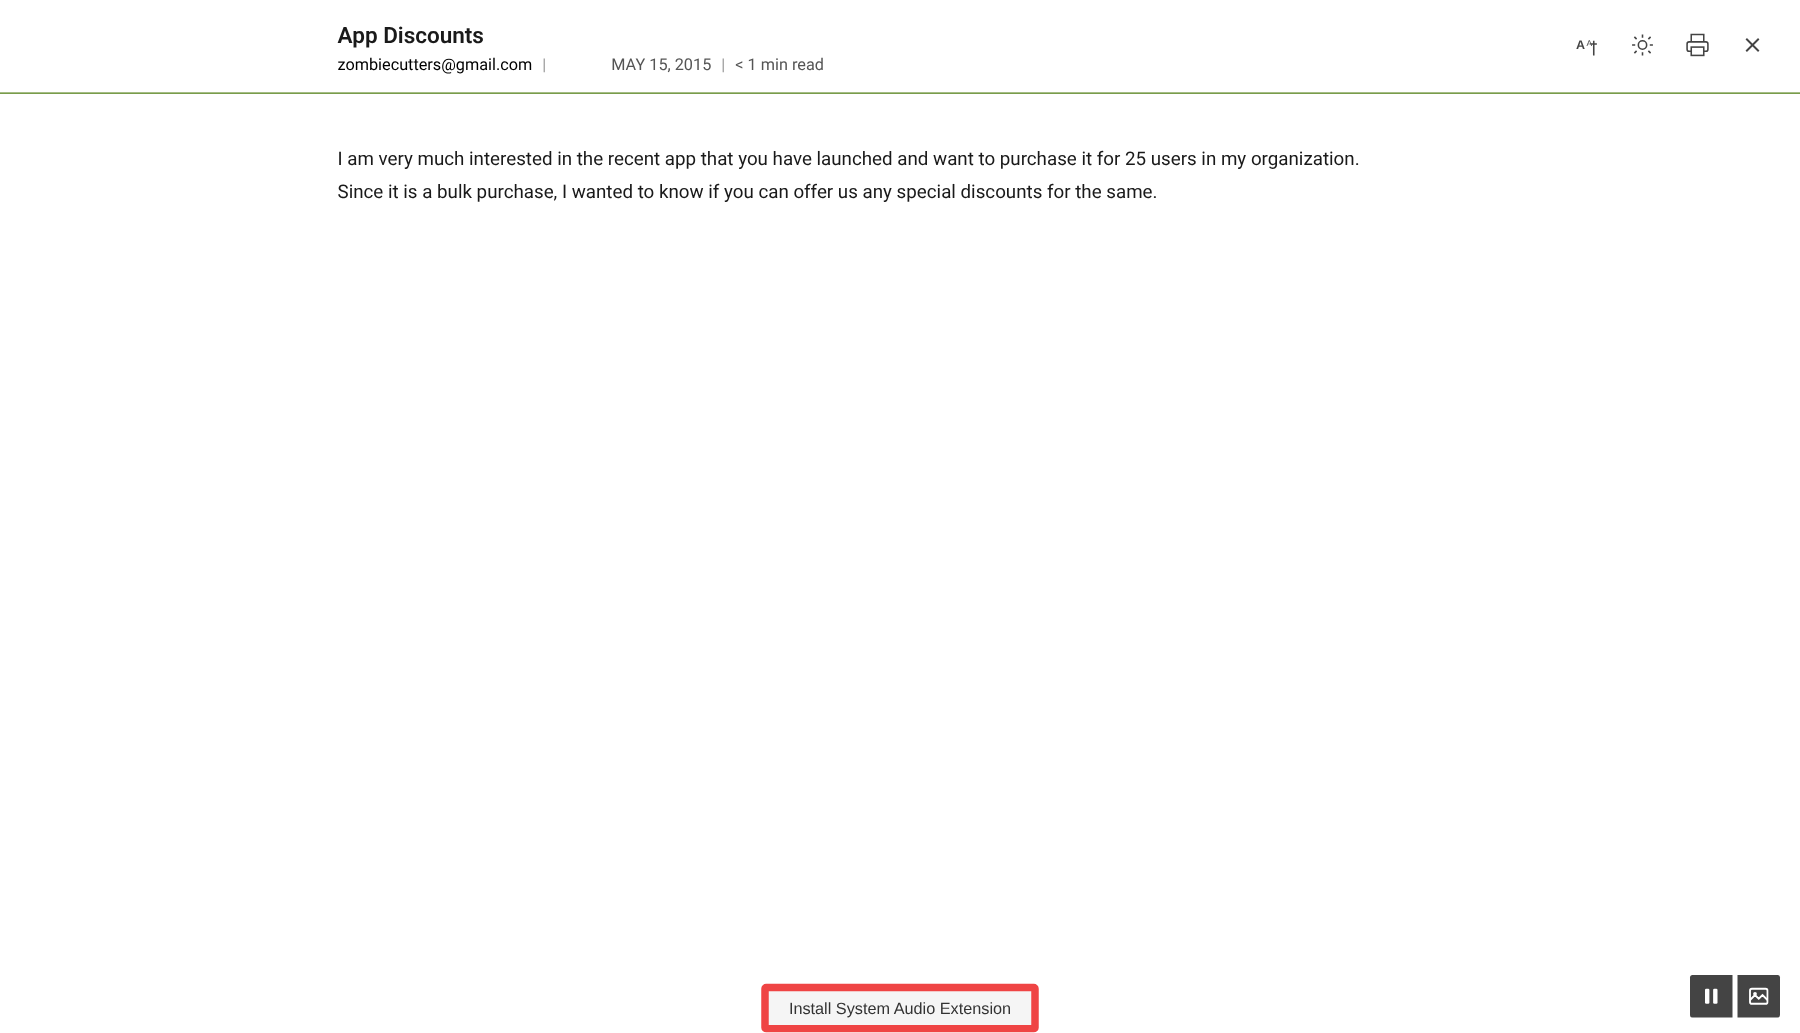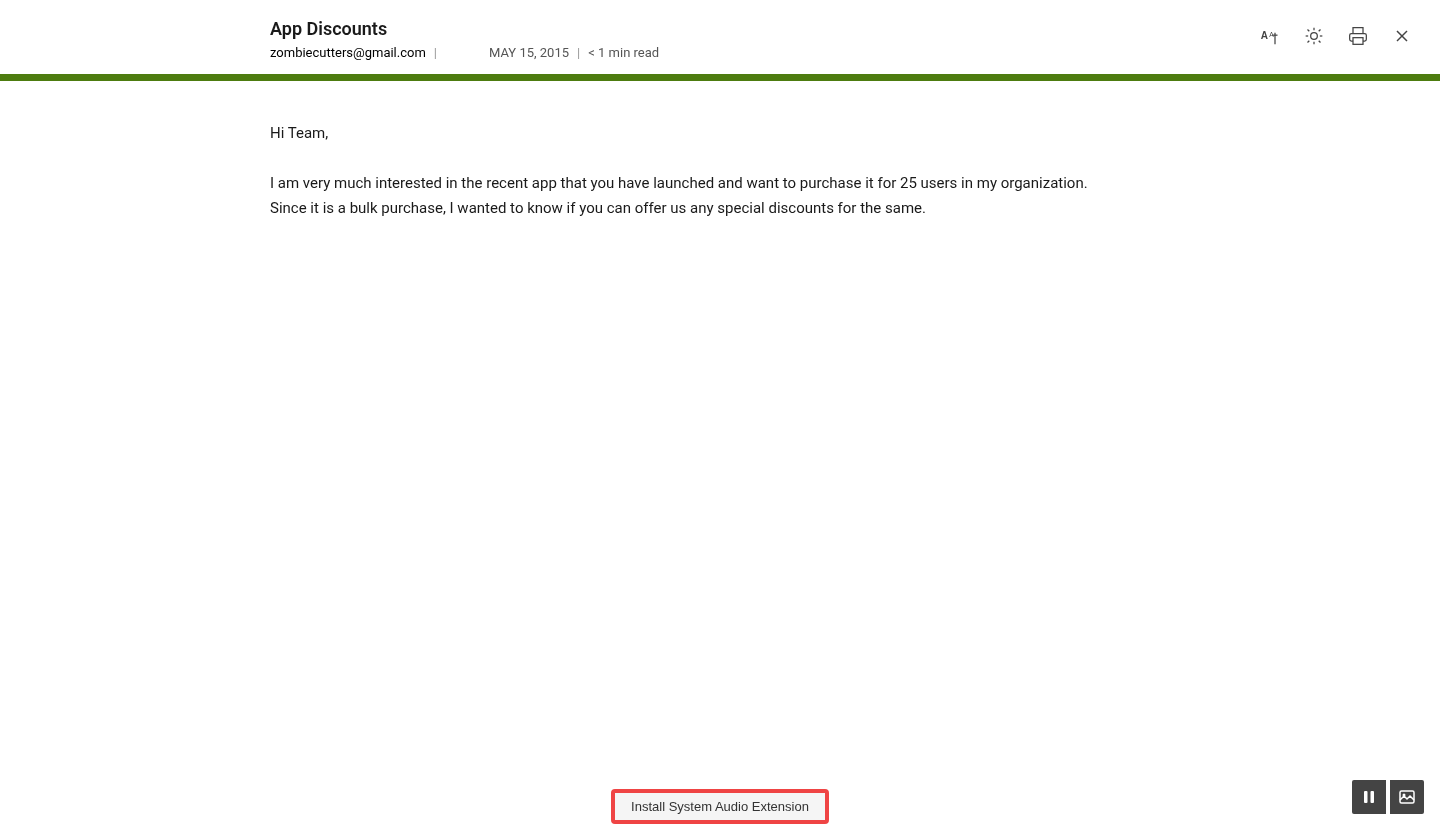--- a/index.html
+++ b/index.html
@@ -20,21 +20,21 @@
     .email-reader {
       width: 100%;
       height: 100%;
       background: #ffffff;
       display: flex;
       flex-direction: column;
     }
 
     .email-header {
       padding: 18px 24px 14px 270px;
-      border-bottom: 7px solid #4d7c0f;
+      border-bottom: 1px solid #4d7c0f;
       display: flex;
       align-items: flex-start;
       justify-content: space-between;
     }
 
     .email-header-left {
       display: flex;
       flex-direction: column;
       gap: 6px;
     }
@@ -128,21 +128,21 @@
       right: 0;
       height: 40px;
       display: flex;
       align-items: center;
       justify-content: center;
       background: transparent;
     }
 
     .install-extension-btn {
       background: #f5f5f5;
-      border: 4px solid #ef4444;
+      border: 6px solid #ef4444;
       border-radius: 4px;
       padding: 6px 16px;
       font-size: 13px;
       color: #333;
       cursor: pointer;
     }
 
     .bottom-right-controls {
       position: absolute;
       bottom: 12px;
@@ -225,21 +225,20 @@
         <svg viewBox="0 0 24 24" fill="none" stroke="currentColor" stroke-width="1.8">
           <line x1="18" y1="6" x2="6" y2="18"></line>
           <line x1="6" y1="6" x2="18" y2="18"></line>
         </svg>
       </button>
     </div>
   </div>
 
   <div class="email-body">
     <div class="email-content">
-      <p>Hi Team,</p>
       <p>I am very much interested in the recent app that you have launched and want to purchase it for 25 users in my organization. Since it is a bulk purchase, I wanted to know if you can offer us any special discounts for the same.</p>
     </div>
   </div>
 
 </div>
 
 <div class="bottom-bar">
   <button class="install-extension-btn">Install System Audio Extension</button>
 </div>
 

